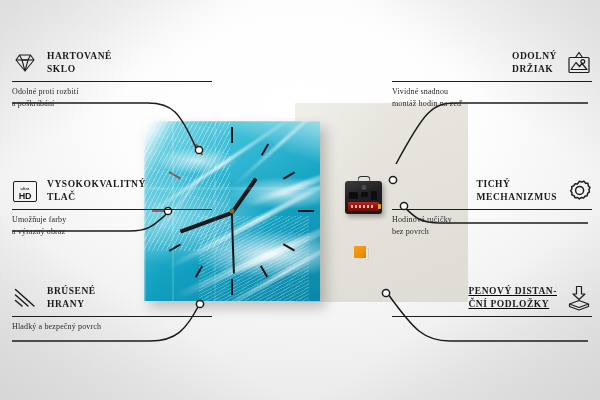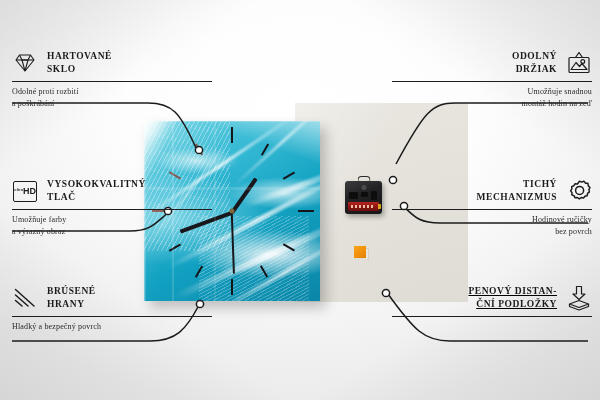--- a/index.html
+++ b/index.html
@@ -248,21 +248,21 @@
     inset: 0;
     pointer-events: none;
   }
 
   
   .feature {
     position: absolute;
     width: 200px;
   }
   .feature.left  { left: 12px;  text-align: left; }
-  .feature.right { right: 8px;  text-align: right; }
+  .feature.right { right: 8px;  text-align: left; }
 
   .feat-head {
     display: flex;
     align-items: center;
     gap: 9px;
     min-height: 30px;
   }
   .feature.right .feat-head { flex-direction: row-reverse; }
 
   .feat-title {
@@ -298,23 +298,23 @@
     color: #2a2a2a;
     letter-spacing: .15px;
   }
 
   .hd-badge {
     width: 24px;
     height: 21px;
     border: 1.4px solid #1d1d1d;
     border-radius: 2px;
     display: flex;
-    flex-direction: row;
+    flex-direction: column;
     align-items: center;
-    justify-content: center;
+    justify-content: flex-end;
     line-height: 1;
   }
   .hd-ultra {
     font-family: "Liberation Sans", sans-serif;
     font-size: 3.6px;
     font-weight: bold;
     letter-spacing: .2px;
   }
   .hd-hd {
     font-family: "Liberation Sans", sans-serif;
@@ -489,21 +489,21 @@
           </g>
         </svg>
       </span>
       <div class="feat-title">
         <span>ODOLNÝ</span><br>
         <span>DRŽIAK</span>
       </div>
     </div>
     <div class="feat-rule"></div>
     <div class="feat-desc">
-      <span>Umožňuje snadnou</span><br>
+      <span>Vividné snadnou</span><br>
       <span>montáž hodin na zeď</span>
     </div>
   </div>
 
   <div class="feature right" style="top:176px;">
     <div class="feat-head">
       <span class="feat-icon">
         <svg width="25" height="25" viewBox="0 0 25 25">
           <g fill="none" stroke="currentColor" stroke-width="1.5" stroke-linejoin="round">
             <path d="M12.5 2.2 L14.9 3.1 L16.9 2.1 L18.6 4.2 L20.9 4.3 L21.3 6.9 L23 8.5 L21.9 10.7

